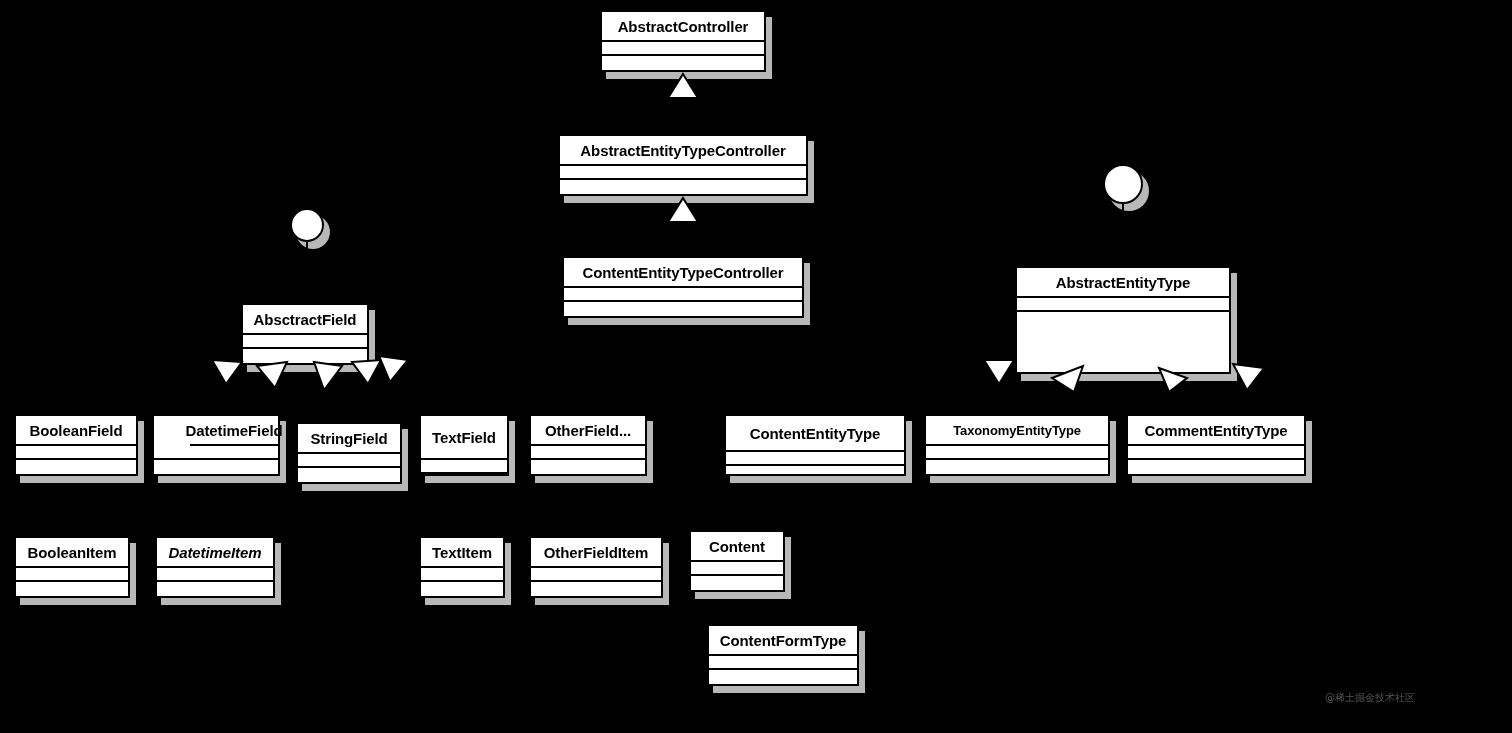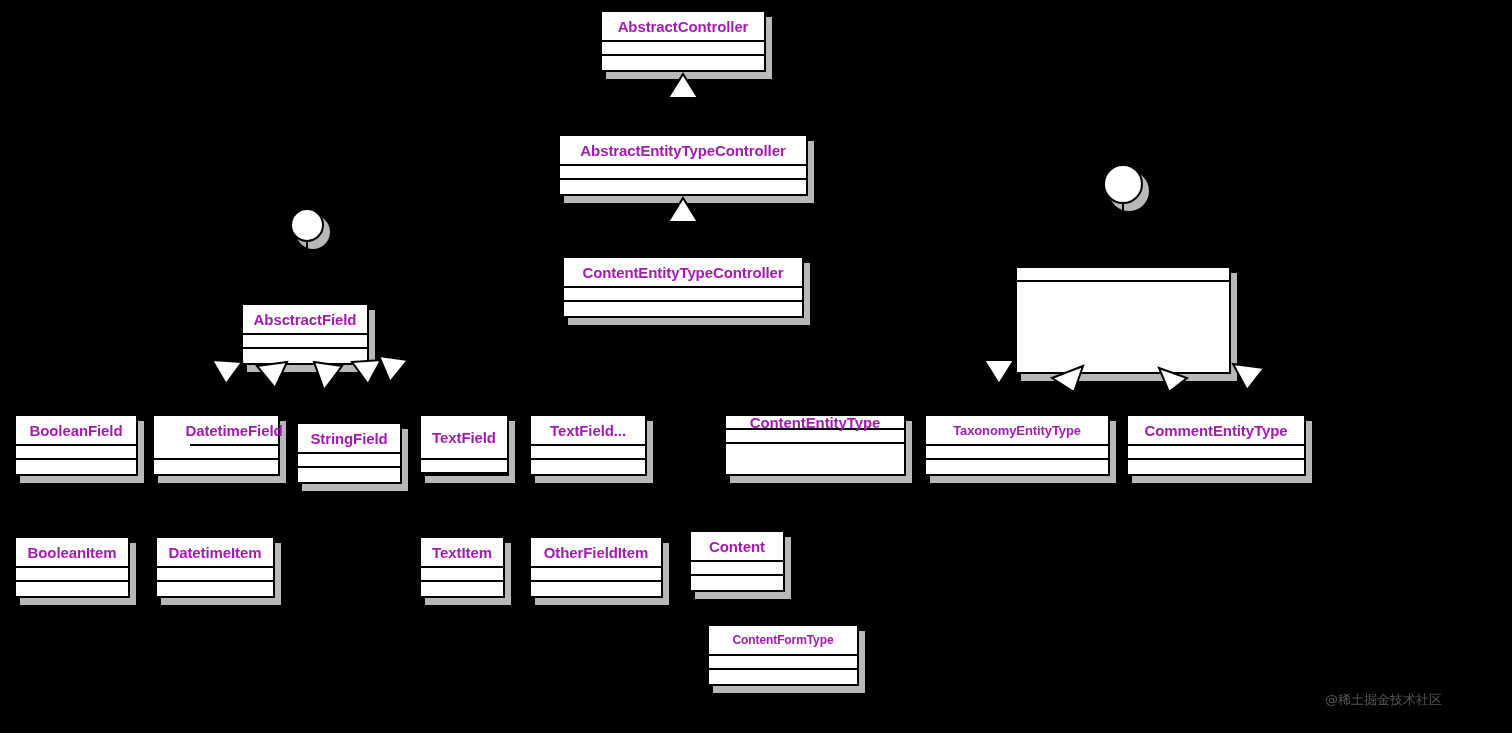--- a/index.html
+++ b/index.html
@@ -26,21 +26,21 @@
     box-shadow: 6px 7px 0 0 #b8b8b8;
     display: flex;
     flex-direction: column;
     z-index: 5;
   }
   .uml-class .name-compartment {
     box-sizing: border-box;
     border-bottom: 2px solid #000000;
     text-align: center;
     font-weight: bold;
-    color: #a21caf;
+    color: #000000;
     white-space: nowrap;
     display: flex;
     align-items: center;
     justify-content: center;
     padding: 0 10px;
     letter-spacing: -0.1px;
   }
   .uml-class .attr-compartment {
     box-sizing: border-box;
     border-bottom: 2px solid #000000;
@@ -93,21 +93,21 @@
   .connector.vert { width: 2px; }
   .connector.horz { height: 2px; }
   .diag-line { position: absolute; z-index: 4; }
   .diag-line svg { display: block; overflow: visible; }
   .diag-line line { stroke: #000000; stroke-width: 2; }
 
   
   #watermark {
     position: absolute;
     color: #565656;
-    font-size: 13px;
+    font-size: 10px;
     white-space: nowrap;
     z-index: 9;
     font-family: "DejaVu Sans", sans-serif;
   }
 </style>
 </head>
 <body>
 
 <div id="canvas">
 
@@ -259,32 +259,32 @@
     <div class="op-compartment"></div>
   </div>
 
   <div class="uml-class" style="left:419px; top:414px; width:90px; height:62px;">
     <div class="name-compartment" style="height:48px; font-size:15px;">TextField</div>
     <div class="attr-compartment" style="height:14px;"></div>
     <div class="op-compartment"></div>
   </div>
 
   <div class="uml-class" style="left:529px; top:414px; width:118px; height:62px;">
-    <div class="name-compartment" style="height:30px; font-size:15px;">TextField...</div>
+    <div class="name-compartment" style="height:30px; font-size:15px;">OtherField...</div>
     <div class="attr-compartment" style="height:14px;"></div>
     <div class="op-compartment"></div>
   </div>
 
   <div class="uml-class" style="left:14px; top:536px; width:116px; height:62px;">
     <div class="name-compartment" style="height:30px; font-size:15px;">BooleanItem</div>
     <div class="attr-compartment" style="height:14px;"></div>
     <div class="op-compartment"></div>
   </div>
 
-  <div class="uml-class" style="left:155px; top:536px; width:120px; height:62px;">
+  <div class="uml-class" style="left:155px; top:536px; width:120px; height:62px;font-style:italic;">
     <div class="name-compartment" style="height:30px; font-size:15px;">DatetimeItem</div>
     <div class="attr-compartment" style="height:14px;"></div>
     <div class="op-compartment"></div>
   </div>
 
 
   <div class="uml-class" style="left:529px; top:536px; width:134px; height:62px;">
     <div class="name-compartment" style="height:30px; font-size:15px;">OtherFieldItem</div>
     <div class="attr-compartment" style="height:14px;"></div>
     <div class="op-compartment"></div>
@@ -296,32 +296,33 @@
     <div class="op-compartment"></div>
   </div>
 
   <div class="uml-class" style="left:689px; top:530px; width:96px; height:62px;">
     <div class="name-compartment" style="height:30px; font-size:15px;">Content</div>
     <div class="attr-compartment" style="height:14px;"></div>
     <div class="op-compartment"></div>
   </div>
 
   <div class="uml-class" style="left:707px; top:624px; width:152px; height:62px;">
-    <div class="name-compartment" style="height:30px; font-size:12px;">ContentFormType</div>
+    <div class="name-compartment" style="height:30px; font-size:15px;">ContentFormType</div>
     <div class="attr-compartment" style="height:14px;"></div>
     <div class="op-compartment"></div>
   </div>
 
   <div class="uml-class" style="left:1015px; top:266px; width:216px; height:108px;">
+    <div class="name-compartment" style="height:30px; font-size:15px;">AbstractEntityType</div>
     <div class="attr-compartment" style="height:14px;"></div>
     <div class="op-compartment"></div>
   </div>
 
   <div class="uml-class" style="left:724px; top:414px; width:182px; height:62px;">
-    <div class="name-compartment" style="height:14px; font-size:15px;">ContentEntityType</div>
+    <div class="name-compartment" style="height:36px; font-size:15px;">ContentEntityType</div>
     <div class="attr-compartment" style="height:14px;"></div>
     <div class="op-compartment"></div>
   </div>
 
   <div class="uml-class" style="left:924px; top:414px; width:186px; height:62px;">
     <div class="name-compartment" style="height:30px; font-size:13px;">TaxonomyEntityType</div>
     <div class="attr-compartment" style="height:14px;"></div>
     <div class="op-compartment"></div>
   </div>
 

